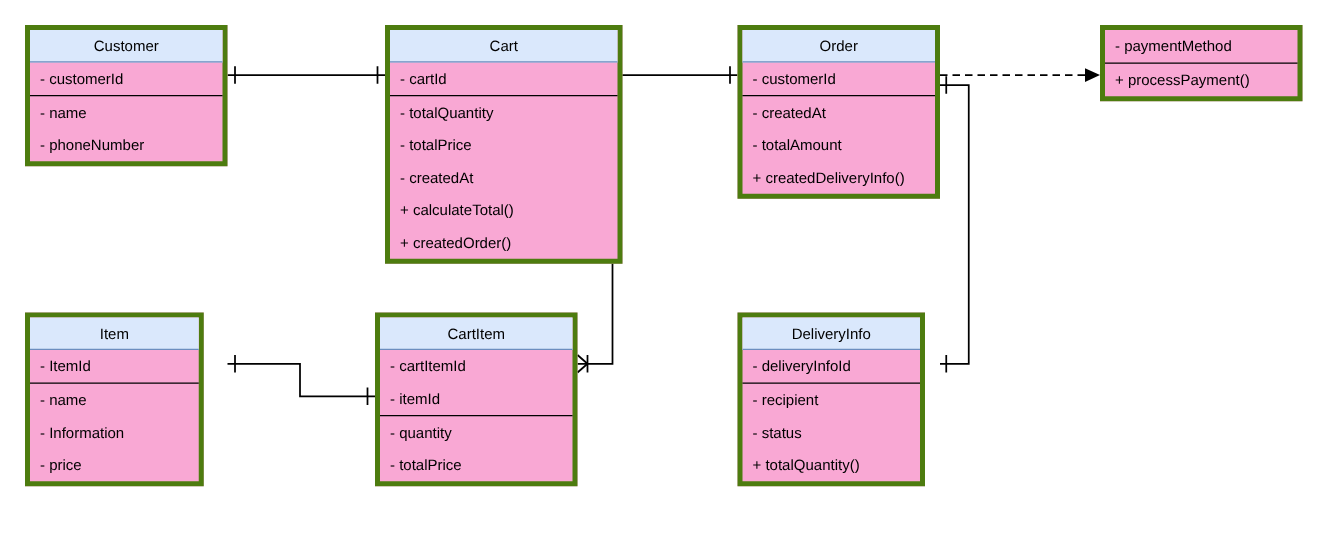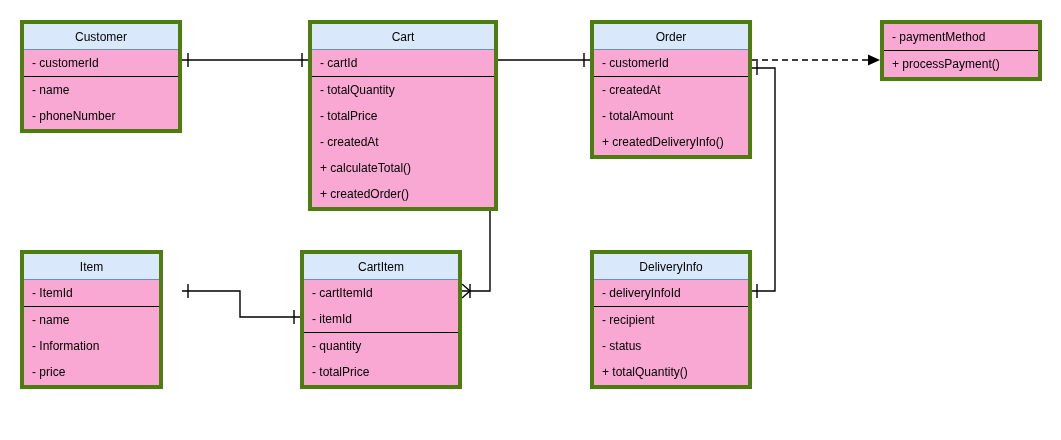--- a/index.html
+++ b/index.html
@@ -170,21 +170,21 @@
     <div class="compartment">
       <div class="member">- cartItemId</div>
       <div class="member">- itemId</div>
     </div>
     <div class="compartment divider-top">
       <div class="member">- quantity</div>
       <div class="member">- totalPrice</div>
     </div>
   </div>
 
-  <div class="uml-class" style="left:590px; top:250px; width:162px;">
+  <div class="uml-class" style="left:590px; top:250px; width:150px;">
     <div class="class-header">DeliveryInfo</div>
     <div class="compartment">
       <div class="member">- deliveryInfoId</div>
     </div>
     <div class="compartment divider-top">
       <div class="member">- recipient</div>
       <div class="member">- status</div>
       <div class="member">+ totalQuantity()</div>
     </div>
   </div>

